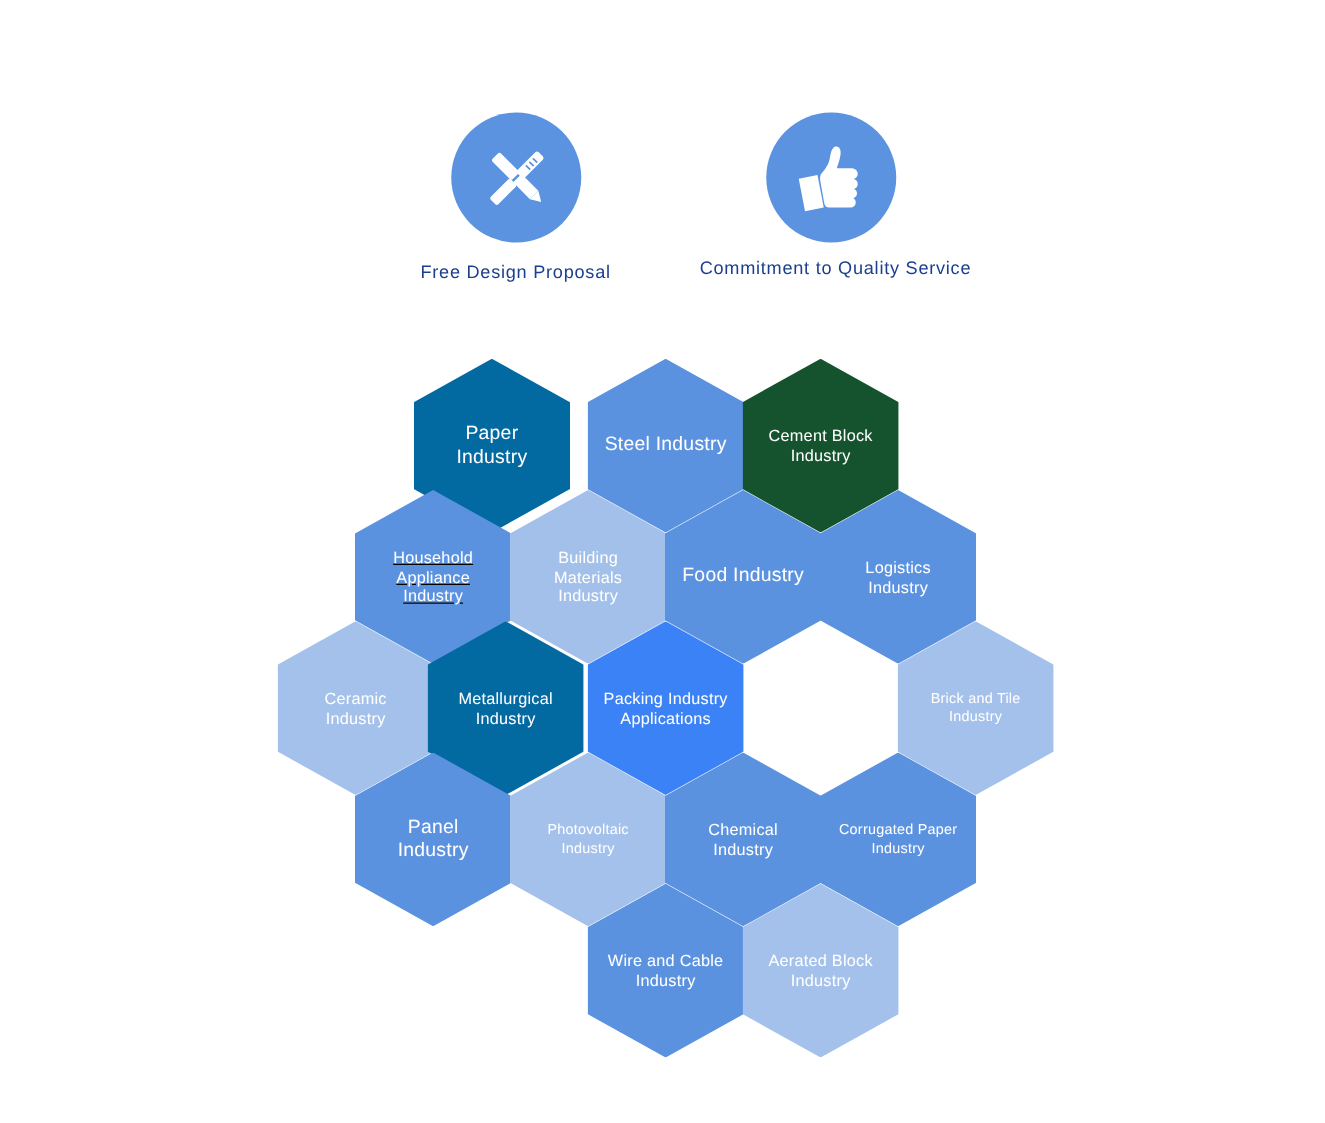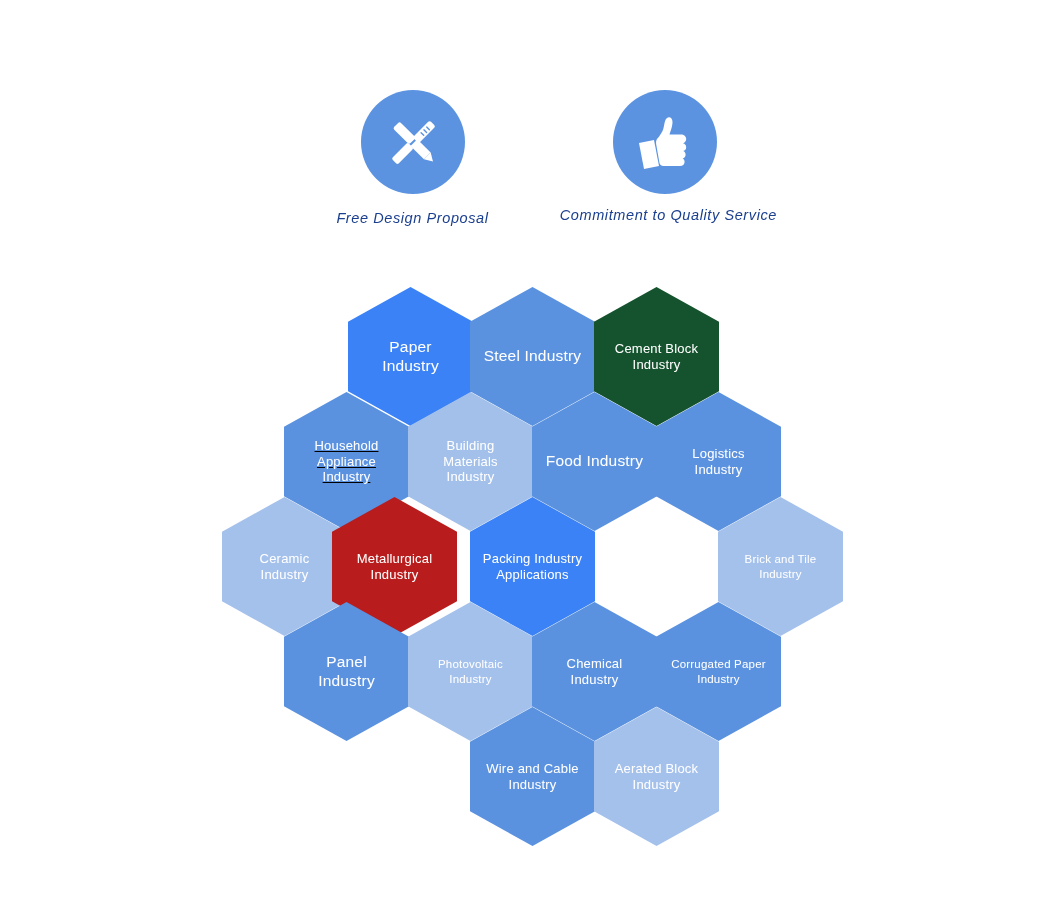--- a/index.html
+++ b/index.html
@@ -16,21 +16,20 @@
     position: relative;
   }
 
   
   #features {
     position: absolute;
     left: 0;
     top: 0;
     width: 856px;
     height: 250px;
-    font-style: italic;
   }
   .feature {
     position: absolute;
     text-align: center;
   }
   .feature-circle {
     width: 104px;
     height: 104px;
     border-radius: 50%;
     background: #5b93e0;
@@ -136,21 +135,21 @@
           </g>
         </svg>
       </span>
     </div>
     <div class="feature-label">Commitment to Quality Service</div>
   </div>
 
 </div>
 
 <div id="hexgrid">
-    <div class="hex t-lg" style="left: 348px; top: 287px; background: #3b82f6;">
+    <div class="hex t-lg" style="left: 331px; top: 287px; background: #0369a1;">
       <span class="hex-label">Paper Industry</span>
     </div>
     <div class="hex t-lg" style="left: 470px; top: 287px; background: rgb(91, 146, 224);">
       <span class="hex-label">Steel Industry</span>
     </div>
     <div class="hex t-md" style="left: 594px; top: 287px; background: #14532d;">
       <span class="hex-label">Cement Block Industry</span>
     </div>
     <div class="hex t-md" style="left: 284px; top: 392px; background: rgb(91, 146, 224); text-decoration: underline;">
       <span class="hex-label">Household Appliance Industry</span>
@@ -160,21 +159,21 @@
     </div>
     <div class="hex t-lg" style="left: 532px; top: 392px; background: rgb(91, 146, 224);">
       <span class="hex-label">Food Industry</span>
     </div>
     <div class="hex t-md" style="left: 656px; top: 392px; background: rgb(91, 146, 224);">
       <span class="hex-label">Logistics Industry</span>
     </div>
     <div class="hex t-md" style="left: 222px; top: 497px; background: rgb(164, 193, 236);">
       <span class="hex-label">Ceramic Industry</span>
     </div>
-    <div class="hex t-md" style="left: 332px; top: 497px; background: #b91c1c;">
+    <div class="hex t-md" style="left: 342px; top: 497px; background: #0369a1;">
       <span class="hex-label">Metallurgical Industry</span>
     </div>
     <div class="hex t-md" style="left: 470px; top: 497px; background: #3b82f6; z-index: 5; justify-content: flex-end;">
       <span class="hex-label">Packing Industry Applications</span>
     </div>
     <div class="hex t-sm" style="left: 718px; top: 497px; background: rgb(164, 193, 236);">
       <span class="hex-label">Brick and Tile Industry</span>
     </div>
     <div class="hex t-lg" style="left: 284px; top: 602px; background: rgb(91, 146, 224);">
       <span class="hex-label">Panel Industry</span>

